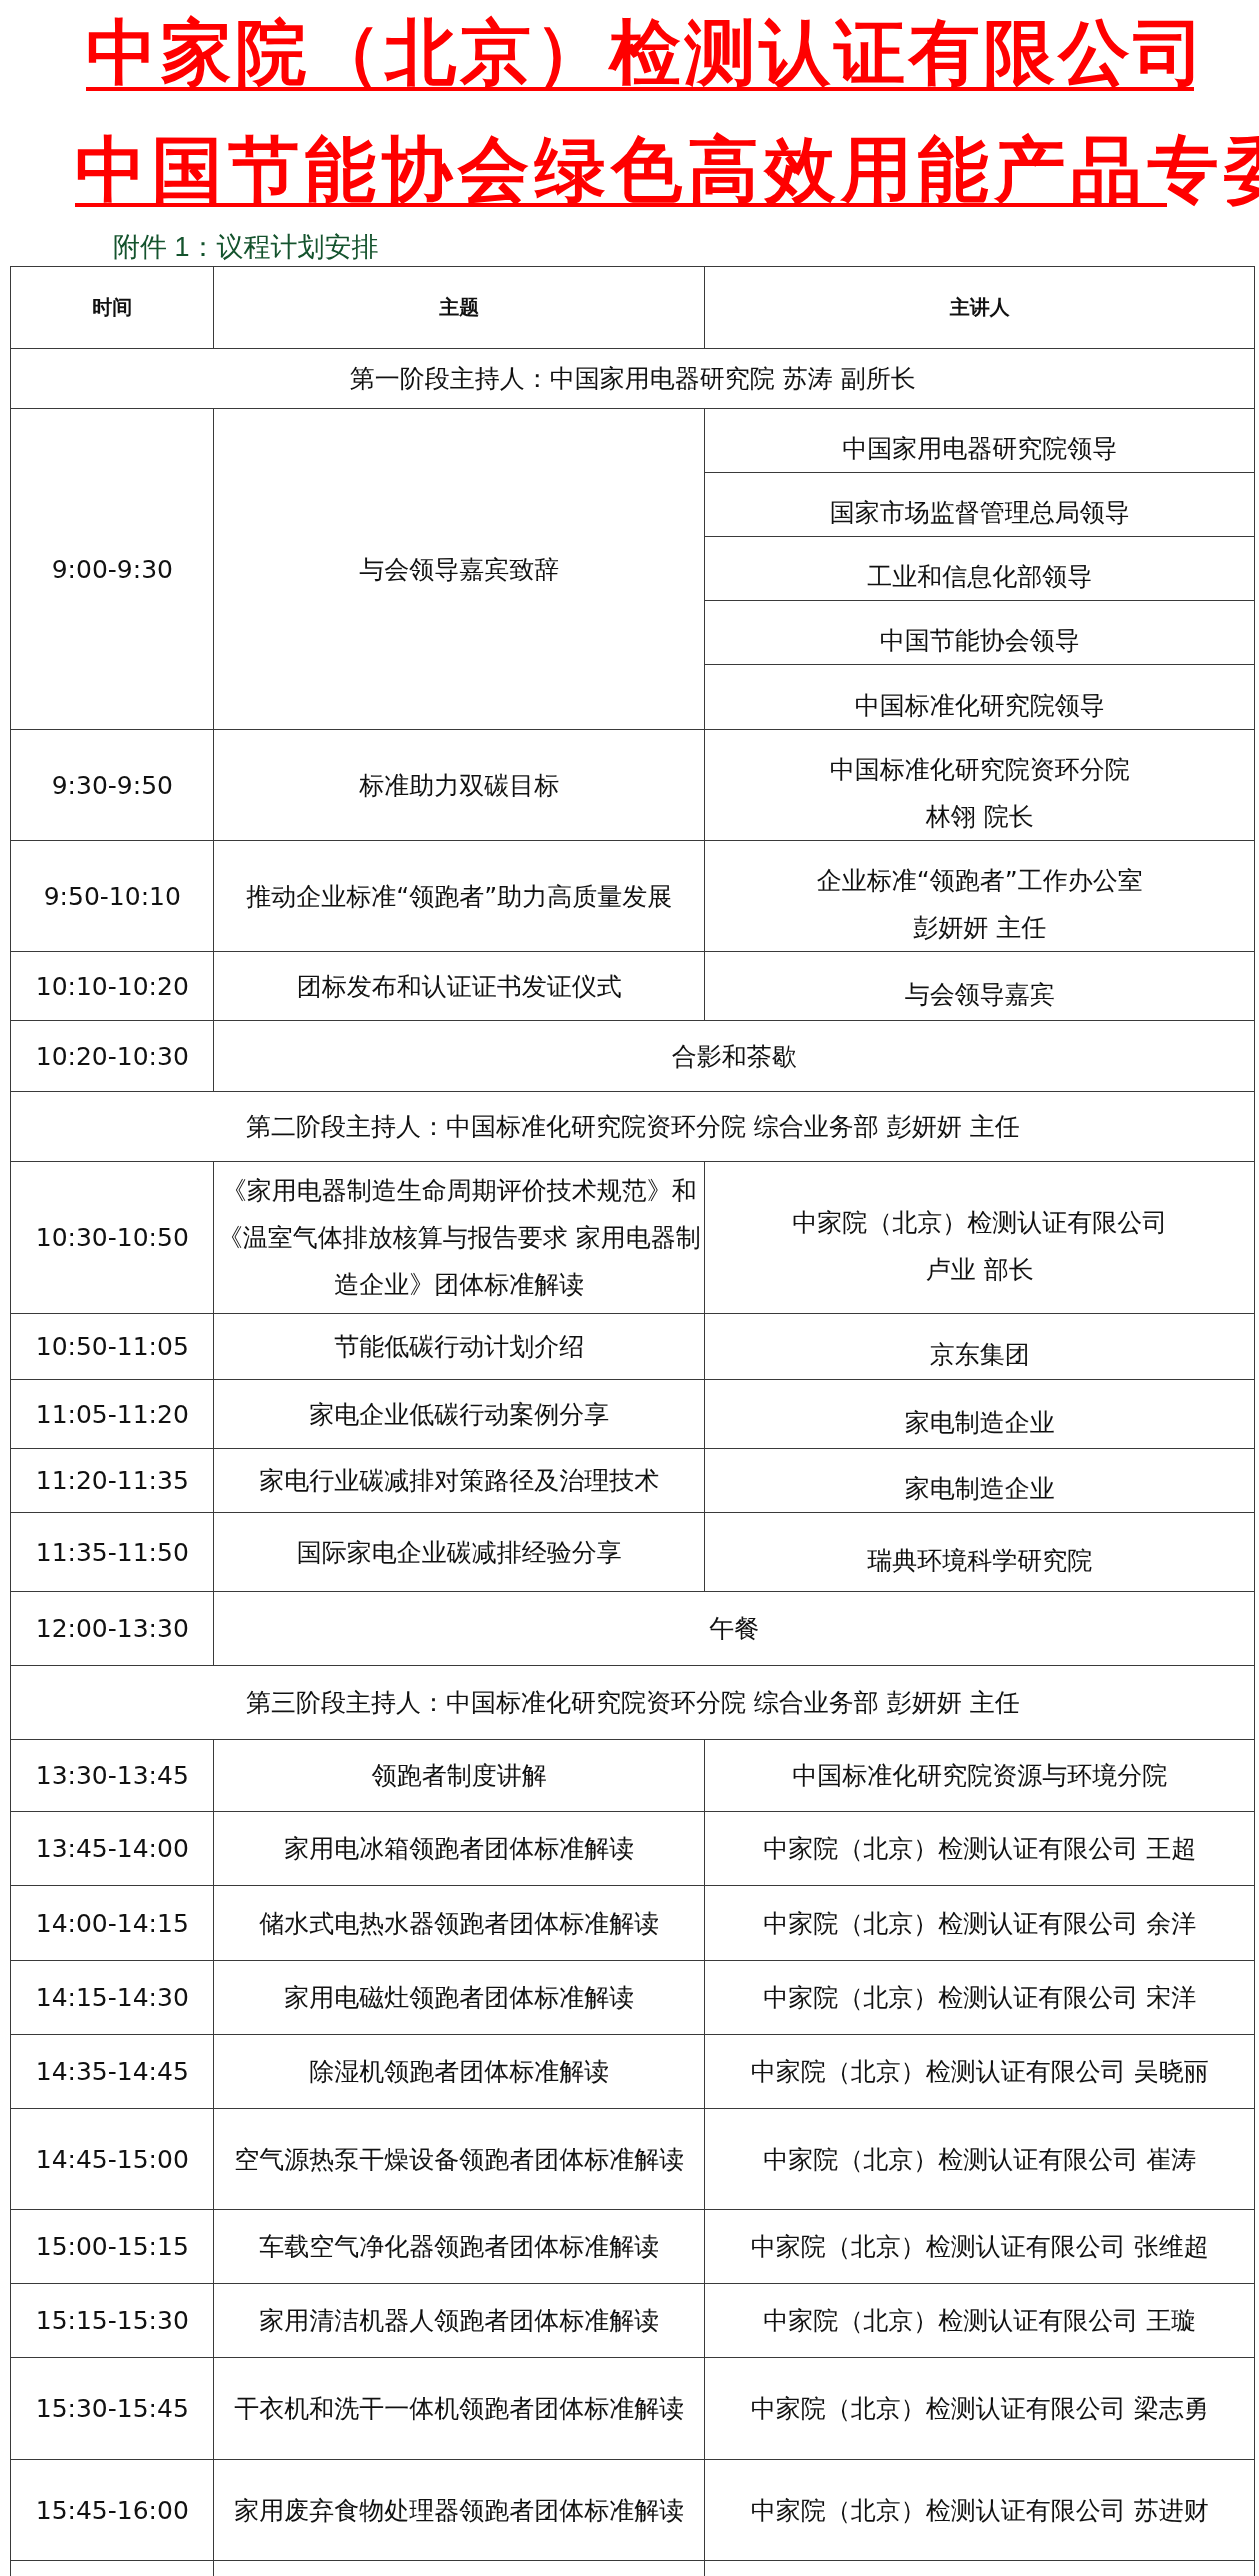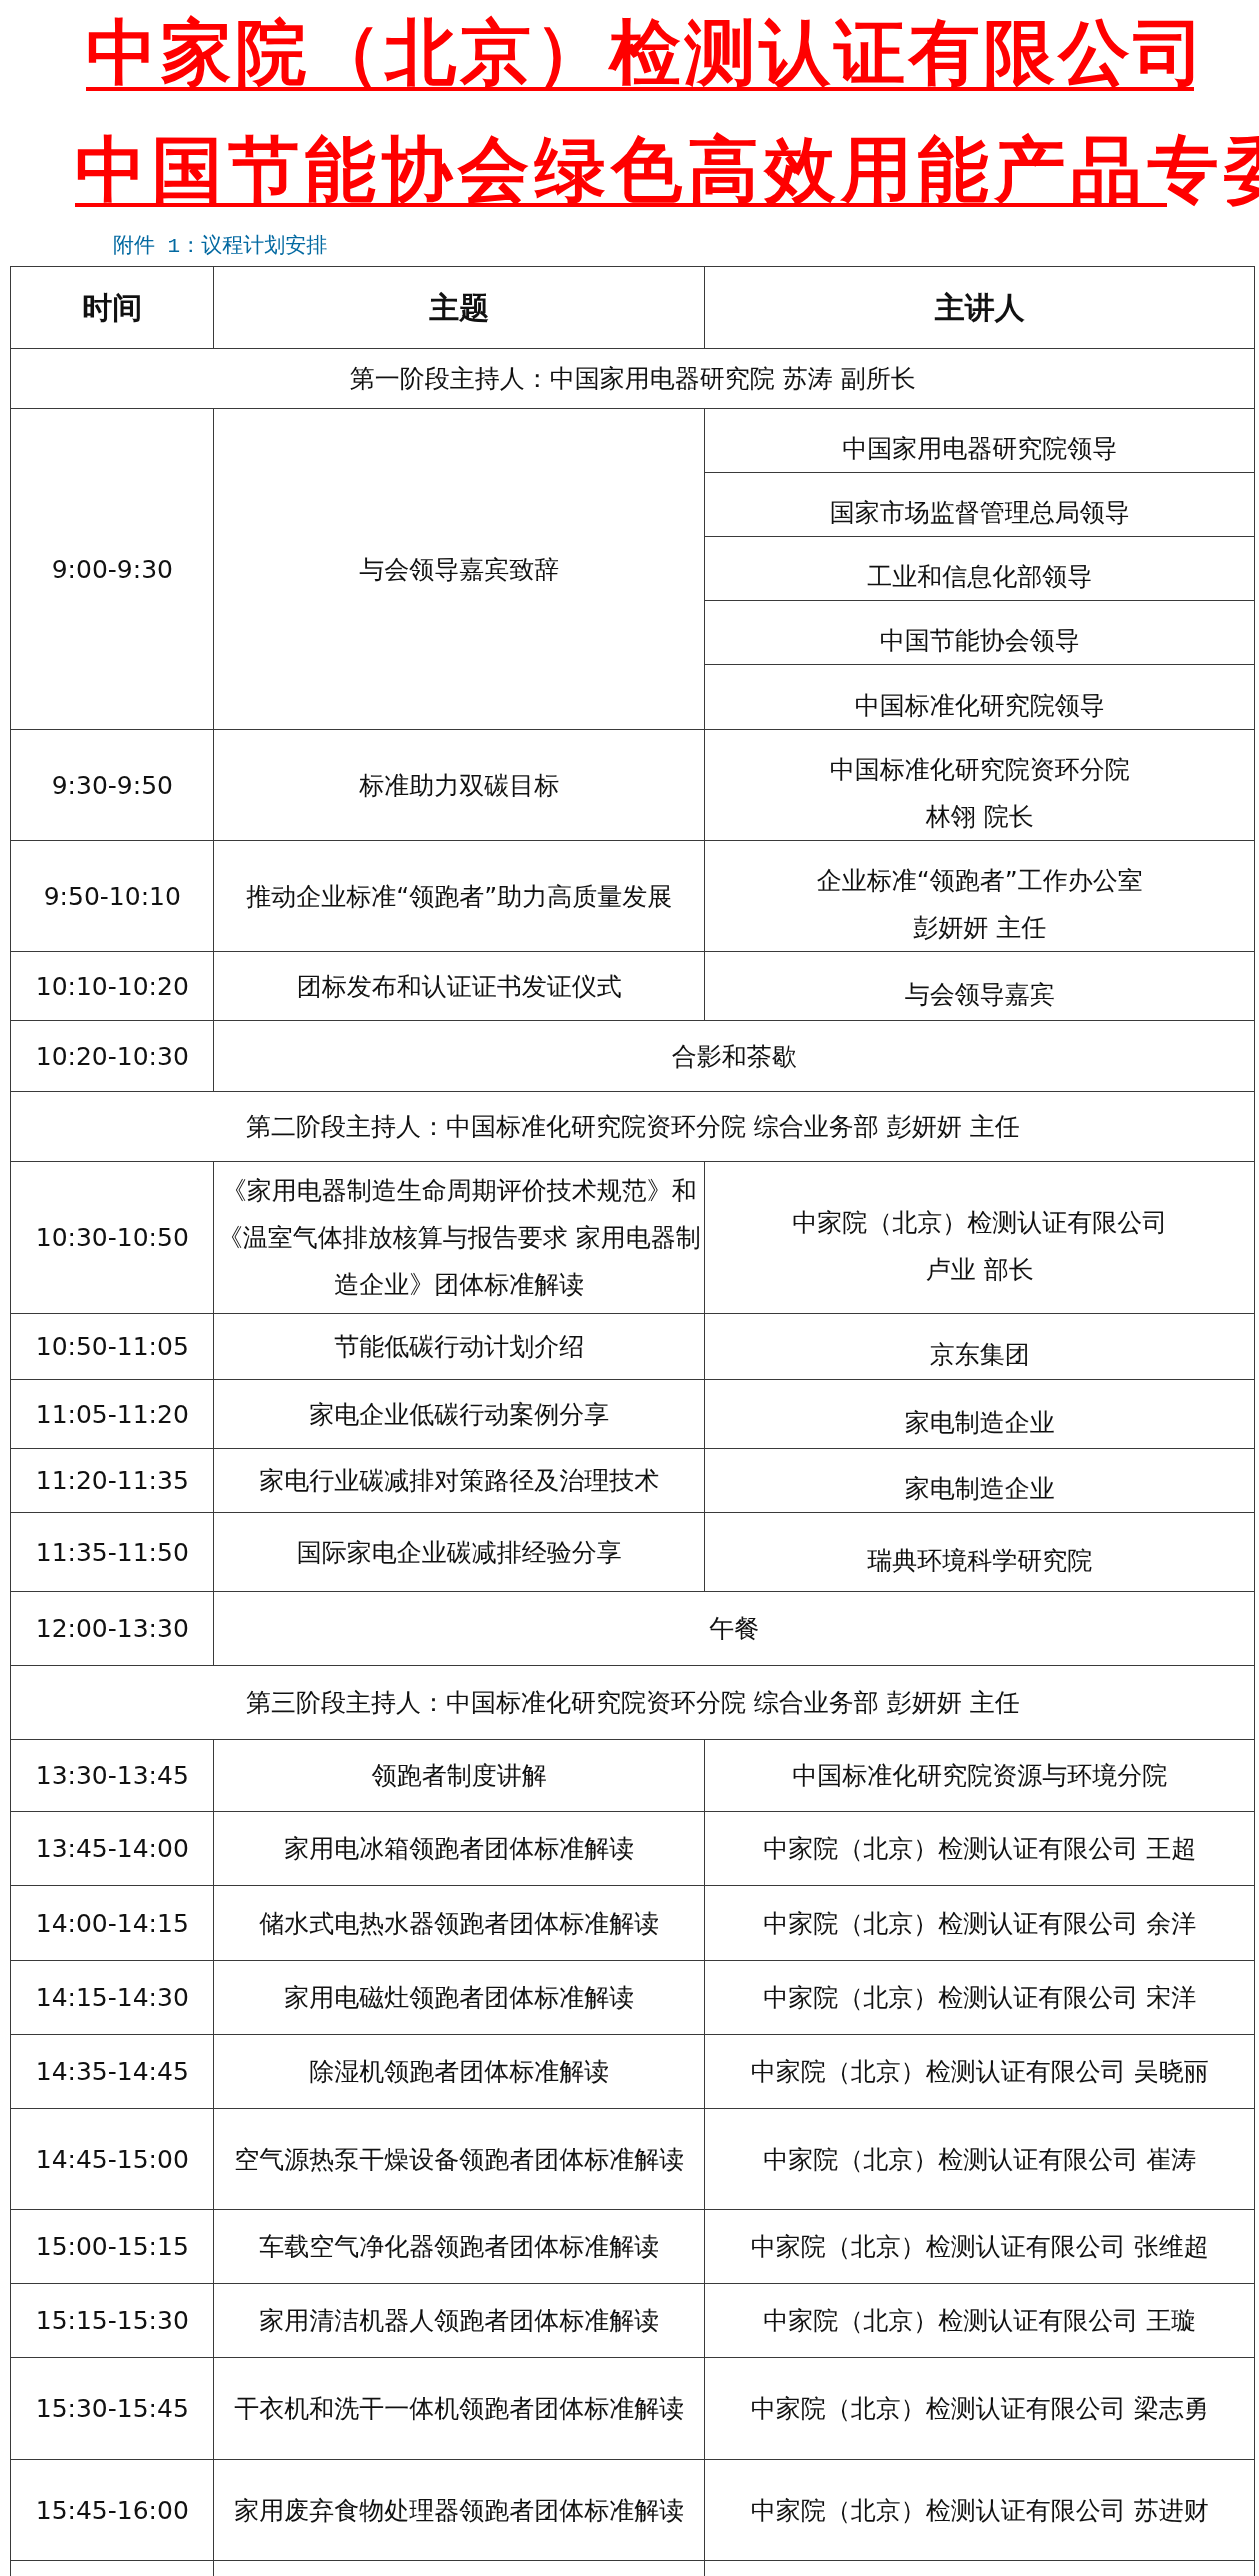--- a/index.html
+++ b/index.html
@@ -7,28 +7,28 @@
          font-family: "DejaVu Sans", "Liberation Sans", sans-serif; color: #111; }
 
   .title { position: absolute; color: #ff0000; font-family: "DejaVu Sans", "Liberation Sans", sans-serif;
            font-weight: bold; white-space: nowrap; line-height: 1; }
   .title-1 { left: 86px; top: 17px; font-size: 71px; letter-spacing: 3.8px; }
   .title-2 { left: 75px; top: 134px; font-size: 71px; letter-spacing: 5.6px; }
   .underline { position: absolute; height: 3.8px; background: #ff0000; }
   .underline-1 { left: 86px; top: 87px; width: 1108px; }
   .underline-2 { left: 75px; top: 203px; width: 1092px; }
 
-  .subtitle { position: absolute; left: 113px; top: 232px; font-size: 21px; line-height: 30px;
-              font-family: Liberation Mono, monospace; color: #0369a1; white-space: nowrap; }
+  .subtitle { position: absolute; left: 113px; top: 232px; font-size: 27px; line-height: 30px;
+              font-family: Liberation Sans, sans-serif; color: #14532d; white-space: nowrap; }
 
   table.agenda { position: absolute; left: 10.3px; top: 266px; width: 1245px; border-collapse: collapse;
                  table-layout: fixed; font-size: 25px; }
   table.agenda td, table.agenda th { border: 1.9px solid #3a3a3a; padding: 0; text-align: center;
                  vertical-align: middle; line-height: 47px; overflow: hidden; }
-  table.agenda th { font-weight: bold; font-size: 30px; }
+  table.agenda th { font-weight: bold; font-size: 20px; }
   col.c1 { width: 203px; } col.c2 { width: 491px; } col.c3 { width: 550px; }
   td.stage { text-align: left; padding-left: 13px; padding-top: 11.3px; white-space: nowrap; }
   td.time { white-space: nowrap; }
   td.topic { padding: 0 11.3px; margin-left: 44px; }
   td.speaker { vertical-align: top; padding-top: 7.5px; white-space: nowrap; }
   td.speaker.mid { vertical-align: middle; padding-top: 16px; }
   .line { display: block; }
   td.sub { border-color: #3a3a3a; }
 </style>
 </head>

